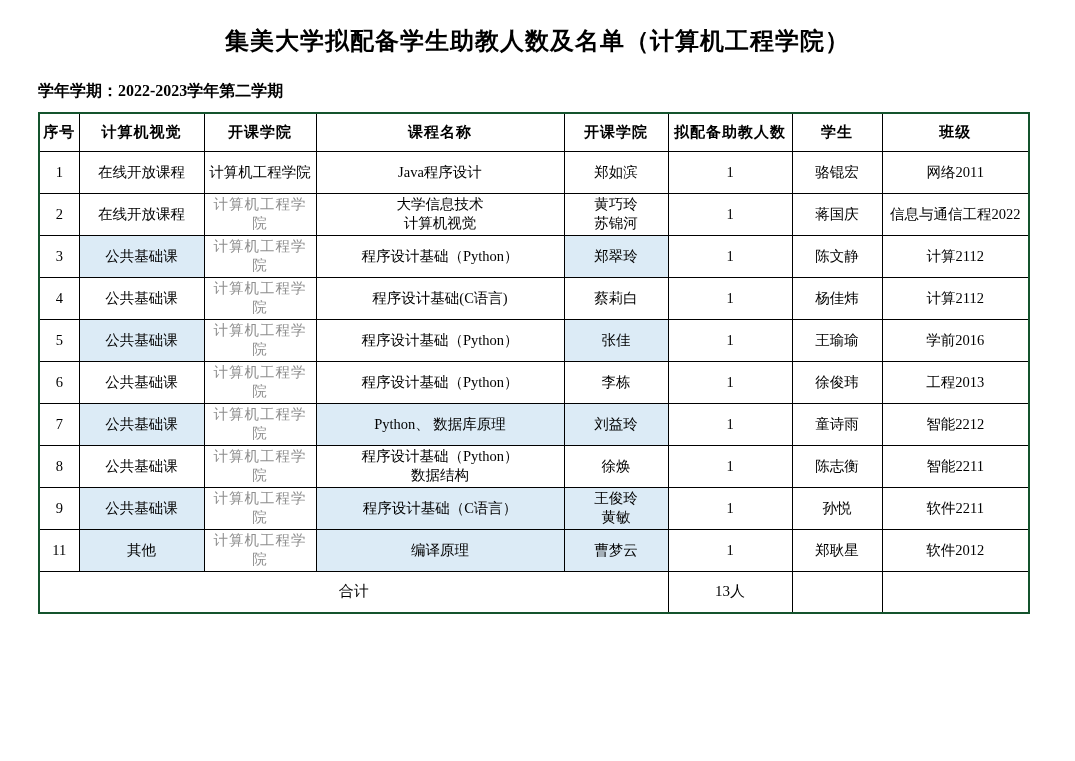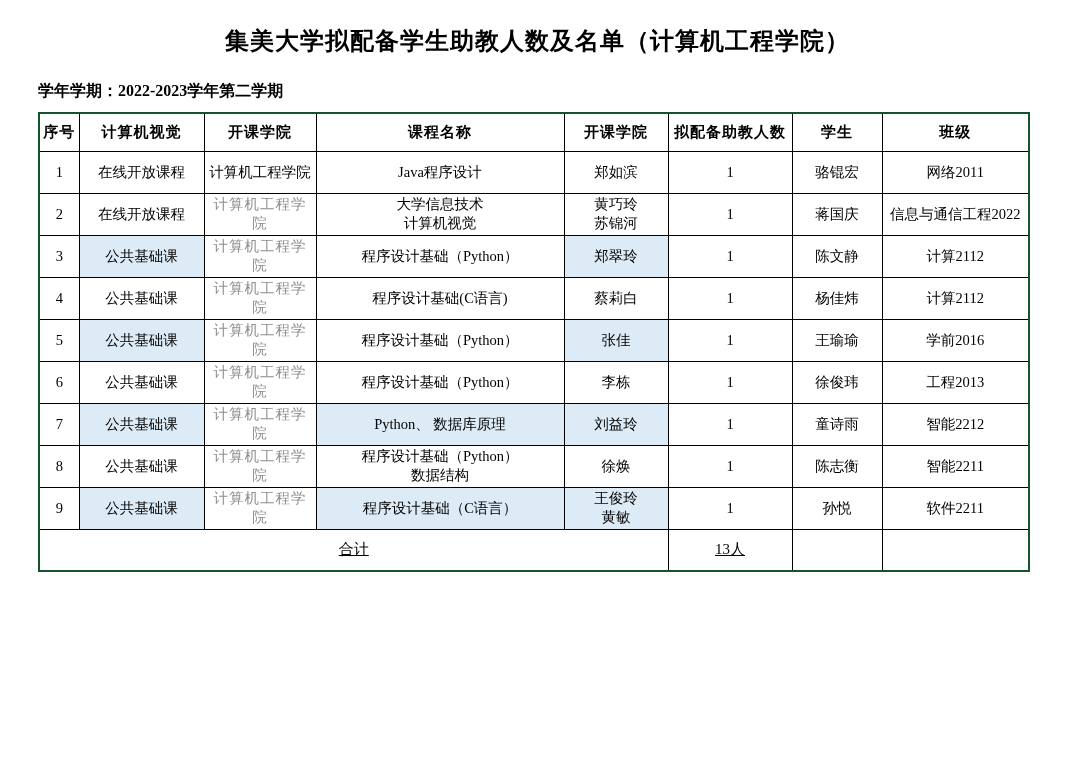--- a/index.html
+++ b/index.html
@@ -42,21 +42,21 @@
     line-height: 19px;
     overflow: hidden;
   }
   table.ta-table th {
     height: 38px;
     font-size: 15px;
     font-weight: bold;
     letter-spacing: 1px;
   }
   table.ta-table tbody td { height: 42px; }
-  table.ta-table tfoot td { height: 42px; font-size: 15px; text-decoration: underline; }
+  table.ta-table tfoot td { height: 42px; font-size: 15px; }
   td.hl { background: var(--hl-color, #dcebf6); }
   td.gray-text { color: var(--gray-text, #8e8e8e); letter-spacing: 1px; }
 </style>
 </head>
 <body>
 
 <div class="page">
   <div class="doc-title">集美大学拟配备学生助教人数及名单（计算机工程学院）</div>
   <div class="semester">学年学期：2022-2023学年第二学期</div>
 
@@ -171,20 +171,30 @@
           <td>9</td>
           <td class="hl">公共基础课</td>
           <td class="gray-text">计算机工程学院</td>
           <td class="hl">程序设计基础（C语言）</td>
           <td class="hl">王俊玲
 黄敏</td>
           <td>1</td>
           <td>孙悦</td>
           <td>软件2211</td>
         </tr>
+        <tr>
+          <td>11</td>
+          <td class="hl">其他</td>
+          <td class="gray-text">计算机工程学院</td>
+          <td class="hl">编译原理</td>
+          <td class="hl">曹梦云</td>
+          <td>1</td>
+          <td>郑耿星</td>
+          <td>软件2012</td>
+        </tr>
       </tbody>
     <tfoot>
       <tr>
         <td colspan="5">合计</td>
         <td>13人</td>
         <td></td>
         <td></td>
       </tr>
     </tfoot>
   </table>

